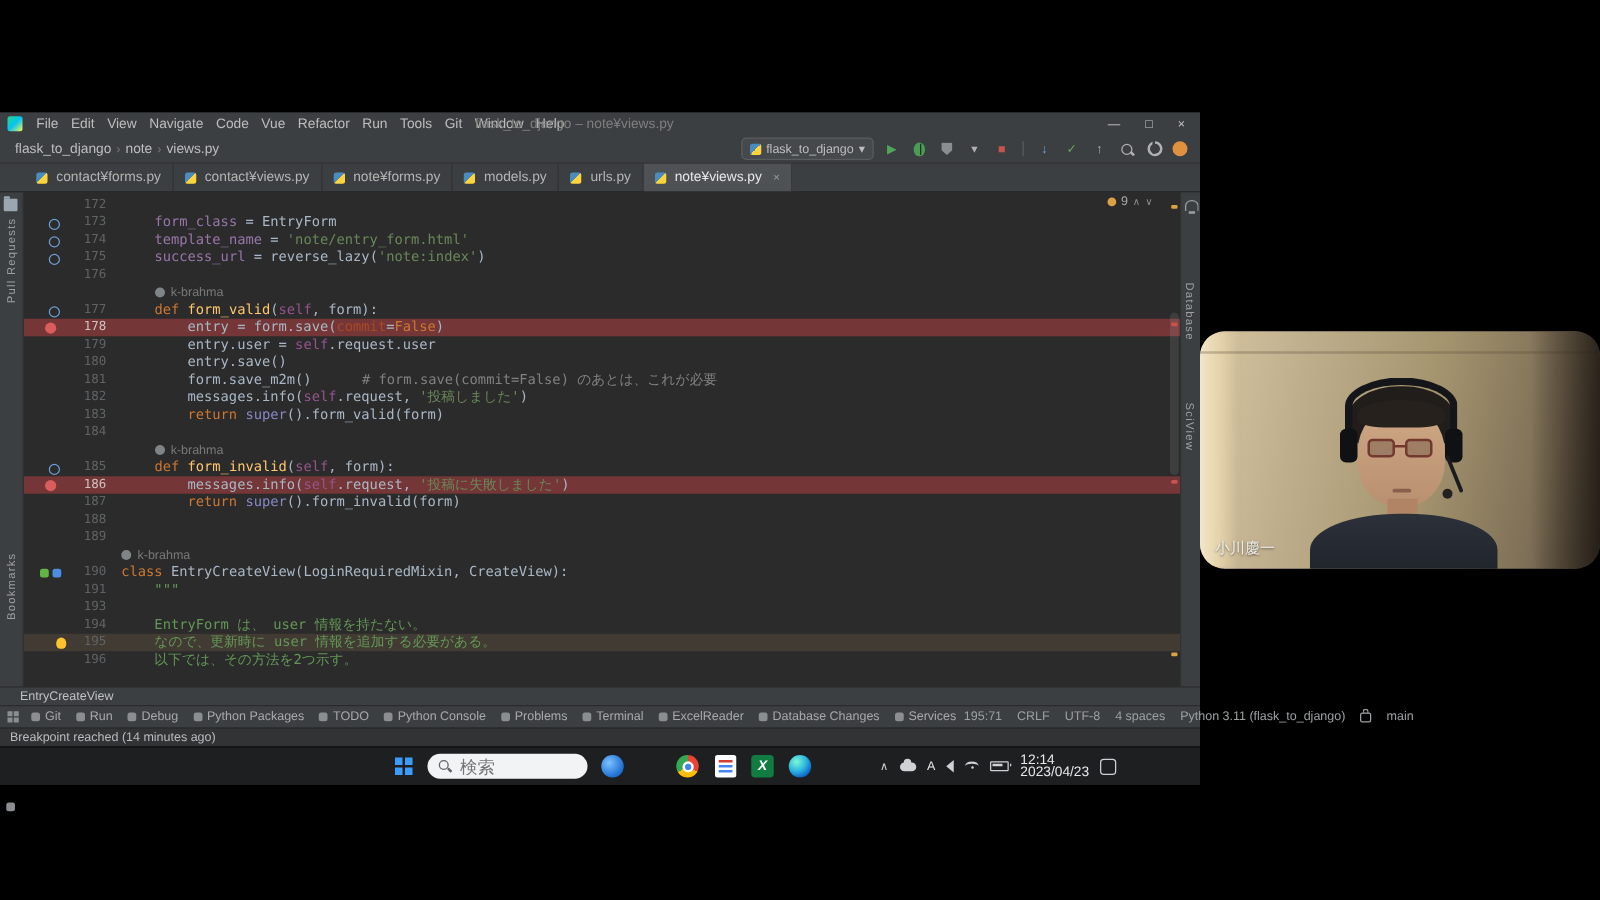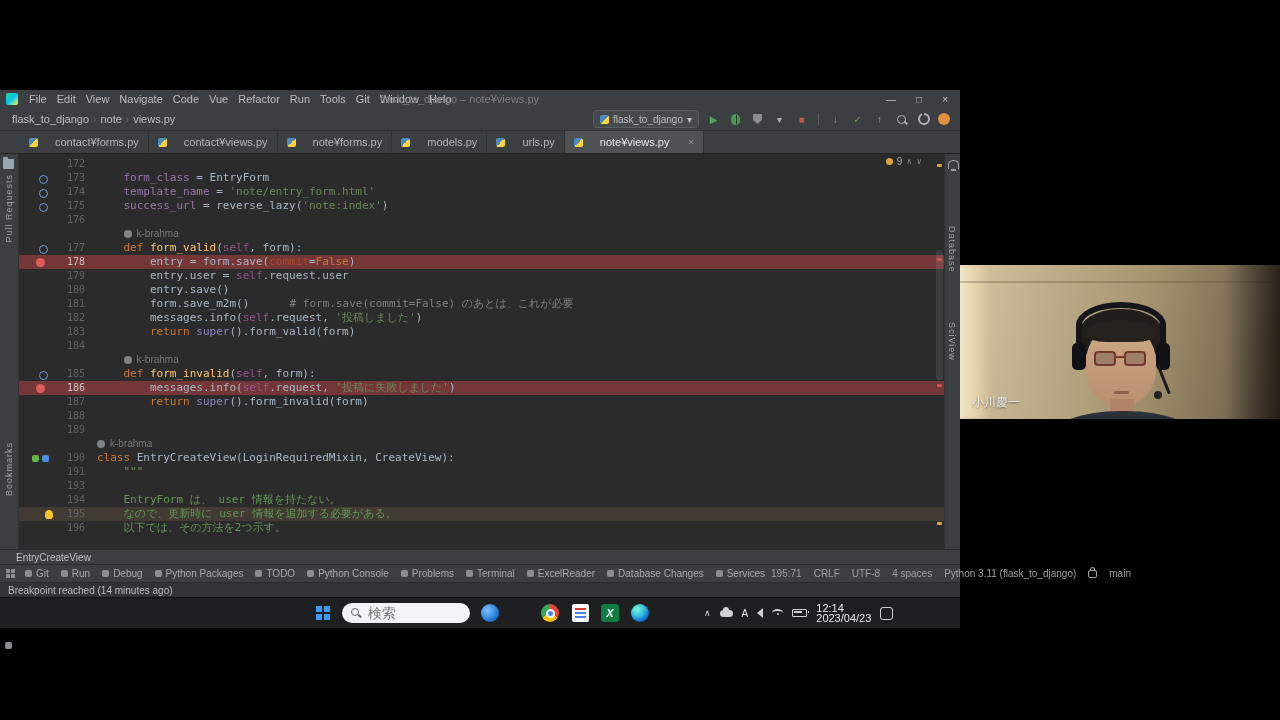--- a/index.html
+++ b/index.html
@@ -47,21 +47,21 @@
   .mag:after{content:"";position:absolute;left:6px;top:6px;width:4px;height:1.5px;background:#afb1b3;
              transform:rotate(45deg);}
   .gearc{width:8px;height:8px;border:2px solid #afb1b3;border-radius:50%;display:block;position:relative;}
   .gearc:before{content:"";position:absolute;left:2px;top:-4px;width:2px;height:12px;background:#3c3f41;}
   .profile-dot{width:12px;height:12px;border-radius:50%;background:#e0913f;}
   .vsep{width:1px;height:12px;background:#5a5d5f;margin:0 2px;}
 
   
   .tabbar{height:22px;background:#3c3f41;display:flex;align-items:stretch;padding-left:20px;
           border-bottom:1px solid #232525;flex:none;}
-  .tab{display:flex;align-items:center;gap:17px;padding:0 9px;font-size:11px;color:#b5b5b5;
+  .tab{display:flex;align-items:center;gap:7px;padding:0 9px;font-size:11px;color:#b5b5b5;
        border-right:1px solid #323232;white-space:nowrap;}
   .tab.active{background:#4e5254;color:#e8e8e8;}
   .tab-close{font-size:9px;color:#a0a0a0;margin-left:2px;}
 
   
   .main{flex:1;display:flex;min-height:0;}
   .stripe{width:18px;background:#3c3f41;position:relative;flex:none;}
   .stripe.left{border-right:1px solid #323232;}
   .stripe.right{border-left:1px solid #323232;width:15px;}
   .vlabel{position:absolute;left:3px;writing-mode:vertical-rl;font-size:9px;color:#9da0a3;
@@ -168,22 +168,22 @@
   .wifi{width:11px;height:6px;border-top:2px solid #cfd2d5;border-radius:50% 50% 0 0;position:relative;}
   .wifi:after{content:"";position:absolute;left:4.5px;top:2px;width:2px;height:2px;background:#cfd2d5;
               border-radius:50%;}
   .batt{width:13px;height:6px;border:1px solid #cfd2d5;border-radius:1px;position:relative;}
   .batt:before{content:"";position:absolute;left:1px;top:1px;width:8px;height:2px;background:#cfd2d5;}
   .batt:after{content:"";position:absolute;right:-3px;top:1px;width:1.5px;height:2px;background:#cfd2d5;}
   .clock{text-align:left;font-size:11px;line-height:10px;color:#e6e8ea;}
   .tb-bell{width:11px;height:11px;border:1.5px solid #cfd2d5;border-radius:3px;}
 
   
-  .webcam{position:absolute;left:960px;top:265px;width:320px;height:154px;overflow:hidden;
-          background:linear-gradient(100deg,#d8c6a2 0%,#bfae8c 25%,#a5956f 55%,#7b6c55 85%,#55493a 100%);}
+  .webcam{position:absolute;left:960px;top:265px;width:320px;height:190px;overflow:hidden;
+          background:linear-gradient(100deg,#d8c6a2 0%,#bfae8c 25%,#a5956f 55%,#7b6c55 85%,#55493a 100%);border-radius:20px;}
   .cam-lamp{position:absolute;left:-6px;top:0;width:36px;height:100%;
             background:linear-gradient(90deg,#f8eed6,#e6d5ad 55%,rgba(230,213,173,0));filter:blur(2px);}
   .cam-rail{position:absolute;left:0;top:16px;width:100%;height:2px;background:rgba(90,75,55,.3);}
   .cam-dark{position:absolute;right:0;top:0;width:56px;height:100%;
             background:linear-gradient(270deg,rgba(22,17,12,.75),rgba(22,17,12,0));}
   .person{position:absolute;left:108px;top:38px;width:134px;height:152px;}
   .hair{position:absolute;left:10px;top:6px;width:86px;height:54px;background:#211d1a;
         border-radius:48% 48% 42% 42%;}
   .face{position:absolute;left:18px;top:22px;width:70px;height:80px;
         background:linear-gradient(180deg,#cfa886,#b8906f);border-radius:46% 46% 44% 44%;}

